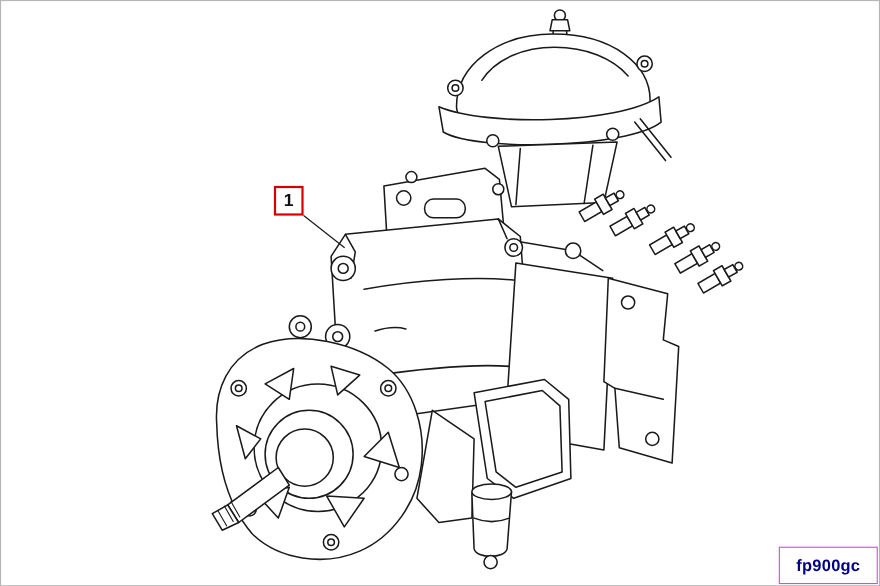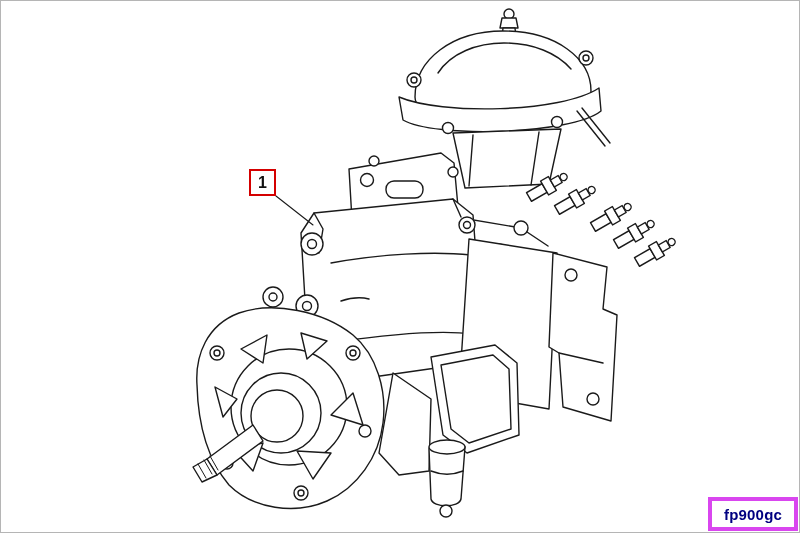--- a/index.html
+++ b/index.html
@@ -21,21 +21,21 @@
   .callout-box{
     position:absolute;left:248px;top:168px;width:27px;height:27px;
     border:2px solid var(--callout-border);
     background:#fff;
     display:flex;align-items:center;justify-content:center;
     font-size:16px;font-weight:bold;color:#111;
     cursor:pointer;
   }
   .part-code-box{
     position:absolute;right:1px;bottom:1px;width:90px;height:34px;
-    border:4px solid #d946ef;
+    border:1px solid #d946ef;
     background:#fff;
     display:flex;align-items:center;justify-content:center;
   }
   .part-code-text{
     font-size:15px;font-weight:bold;color:var(--part-code-text);
     letter-spacing:0.2px;
   }
 </style>
 </head>
 <body>

